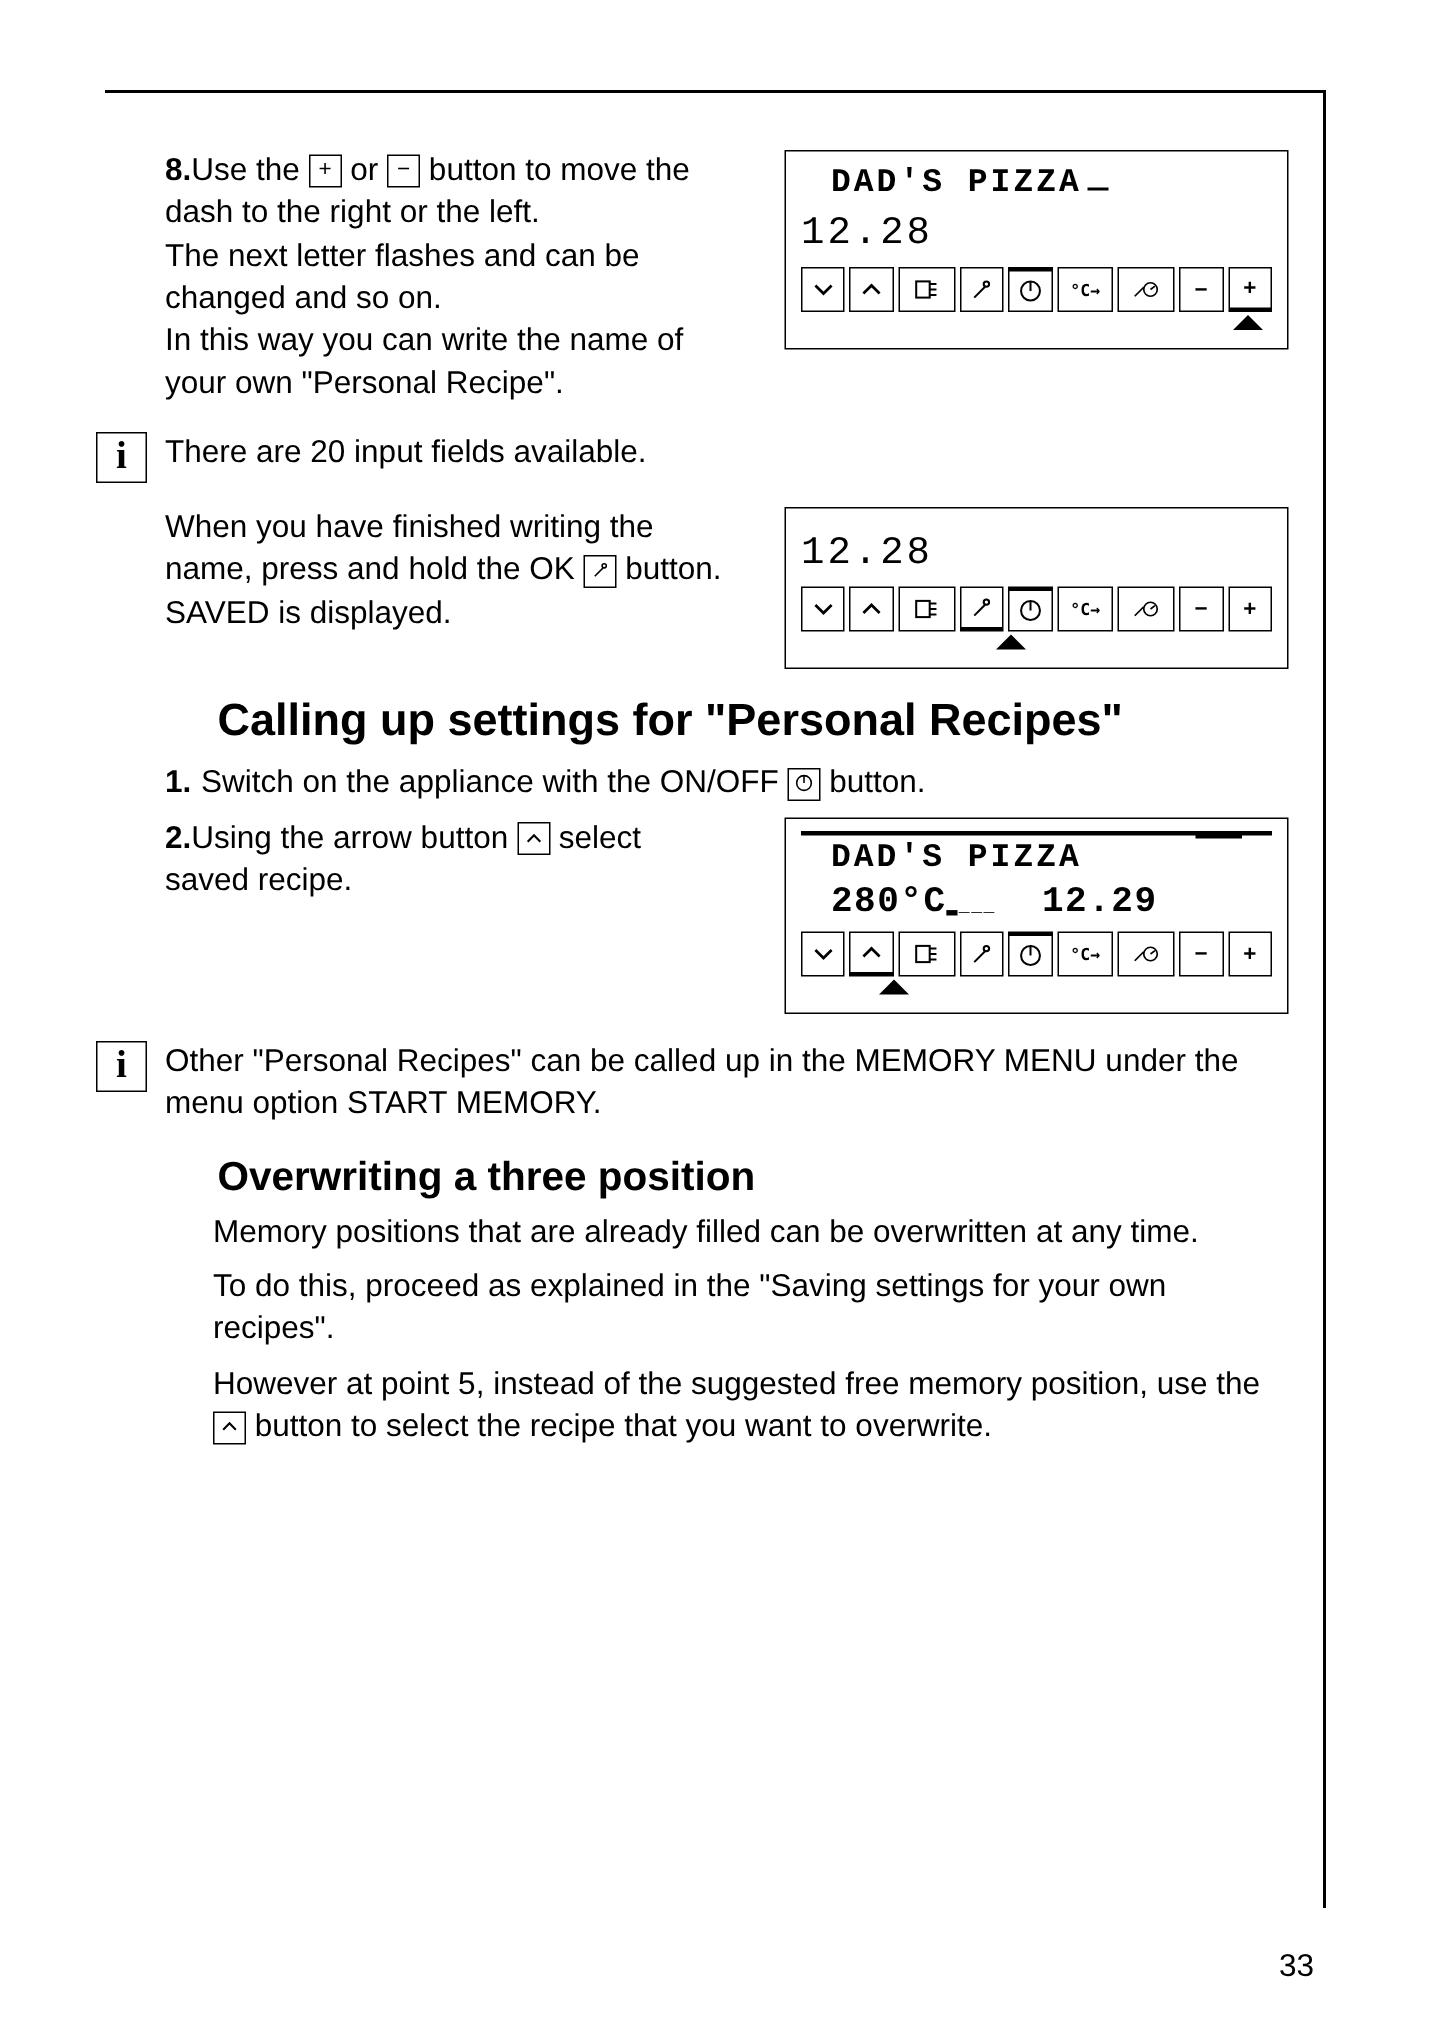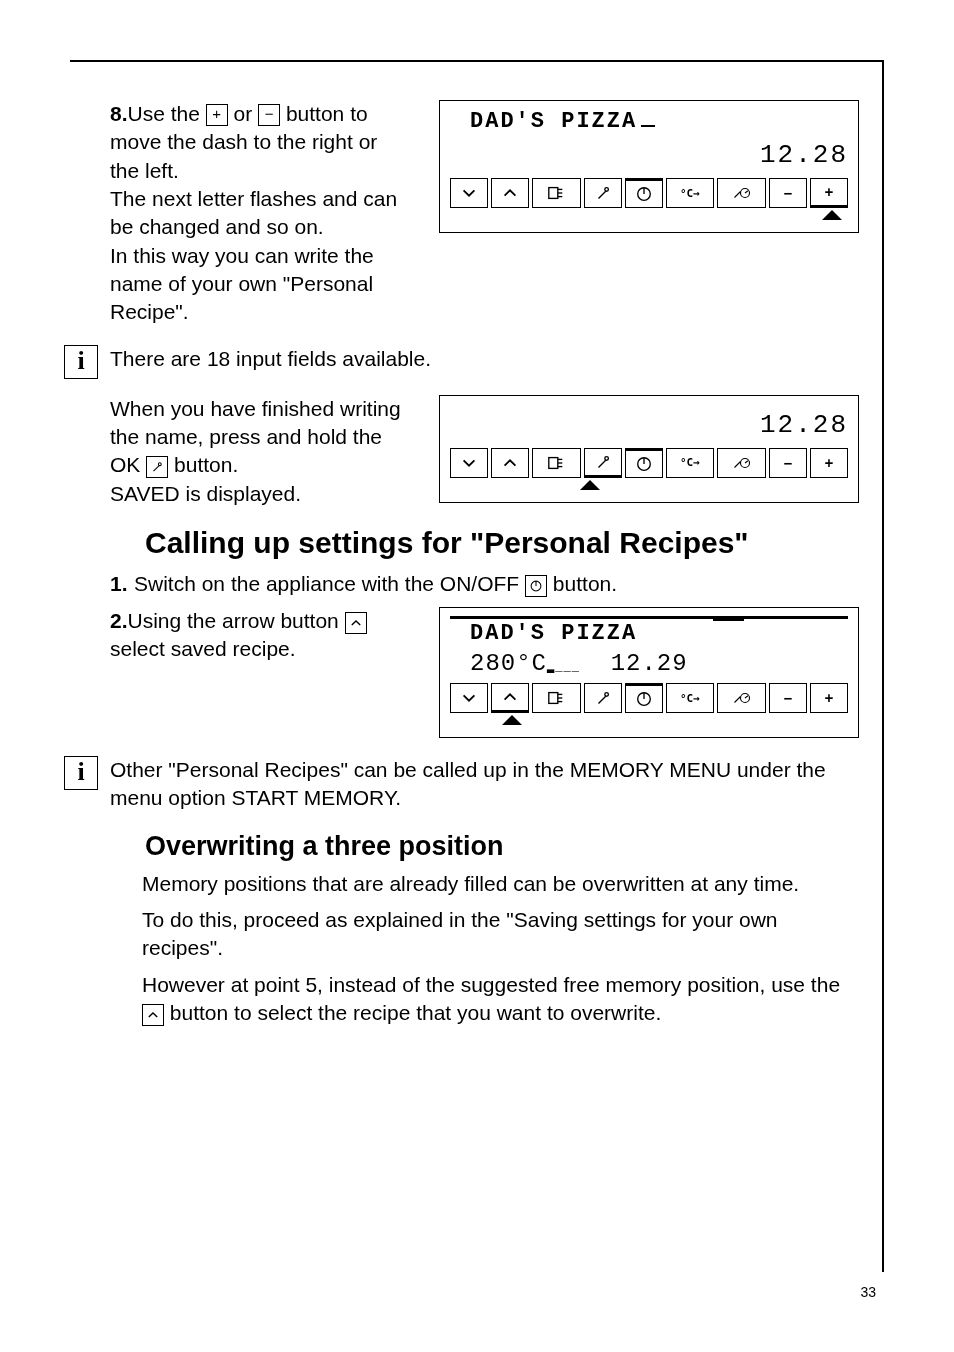--- a/index.html
+++ b/index.html
@@ -103,45 +103,46 @@
   }
   ol.steps li .num {
     font-weight: bold;
     flex-shrink: 0;
     width: 24px;
   }
   ol.steps li .txt { flex: 1; }
 
   .display {
     border: 1.5px solid #000;
-    width: 420px;
+    width: 336px;
     flex-shrink: 0;
     padding: 8px 10px 6px 10px;
     font-family: monospace;
     margin-left: 16px;
   }
   .disp-top {
     font-family: "Courier New", monospace;
     font-size: 22px;
     letter-spacing: 2px;
     font-weight: bold;
     padding-left: 20px;
   }
   .disp-mid {
-    text-align: right;
+    text-align: left;
     font-size: 26px;
     letter-spacing: 2px;
     font-family: "Courier New", monospace;
     padding: 6px 0 6px 0;
   }
   .disp-mid2 {
     font-size: 24px;
     letter-spacing: 1px;
     font-family: "Courier New", monospace;
     padding: 4px 0 4px 20px;
+    font-weight: bold;
   }
   .btn-row {
     display: flex;
     gap: 3px;
     height: 30px;
     margin-top: 2px;
     align-items: stretch;
   }
   .btn {
     border: 1.5px solid #000;
@@ -161,22 +162,22 @@
     border-bottom: 10px solid #000;
     margin: 2px auto 4px auto;
   }
   .cursor-wrap {
     height: 16px;
     position: relative;
   }
   .page-num {
     position: absolute;
     right: 78px;
-    bottom: 52px;
-    font-size: 14px;
+    bottom: 29px;
+    font-size: 21px;
   }
   .cursor-blink {
     display: inline-block;
     width: 14px;
     border-bottom: 2px solid #000;
     vertical-align: baseline;
     margin-left: 4px;
   }
   svg.ico { width: 18px; height: 18px; }
 </style>
@@ -242,21 +243,21 @@
         <div class="btn w1" style="border-bottom-width:3px">+</div>
       </div>
       <div class="cursor-wrap">
         <div class="cursor-tri" style="margin-left:auto;margin-right:6px"></div>
       </div>
     </div>
   </div>
 
   <div class="info-block">
     <span class="info-icon">i</span>
-    <div class="text">There are 18 input fields available.</div>
+    <div class="text">There are 20 input fields available.</div>
   </div>
 
   <div class="row" style="margin-top:16px">
     <div class="left-text">
       <span>When you have finished writing the name, press and hold the OK </span><span class="icon-box"><svg class="ico" viewBox="0 0 20 20" style="width:14px;height:14px;vertical-align:middle">
             <circle cx="14" cy="6" r="2" fill="none" stroke="#000" stroke-width="1.5"></circle>
             <path d="M13 8 L5 16" stroke="#000" stroke-width="1.5"></path>
           </svg></span><span> button.</span>
       <div>SAVED is displayed.</div>
     </div>

